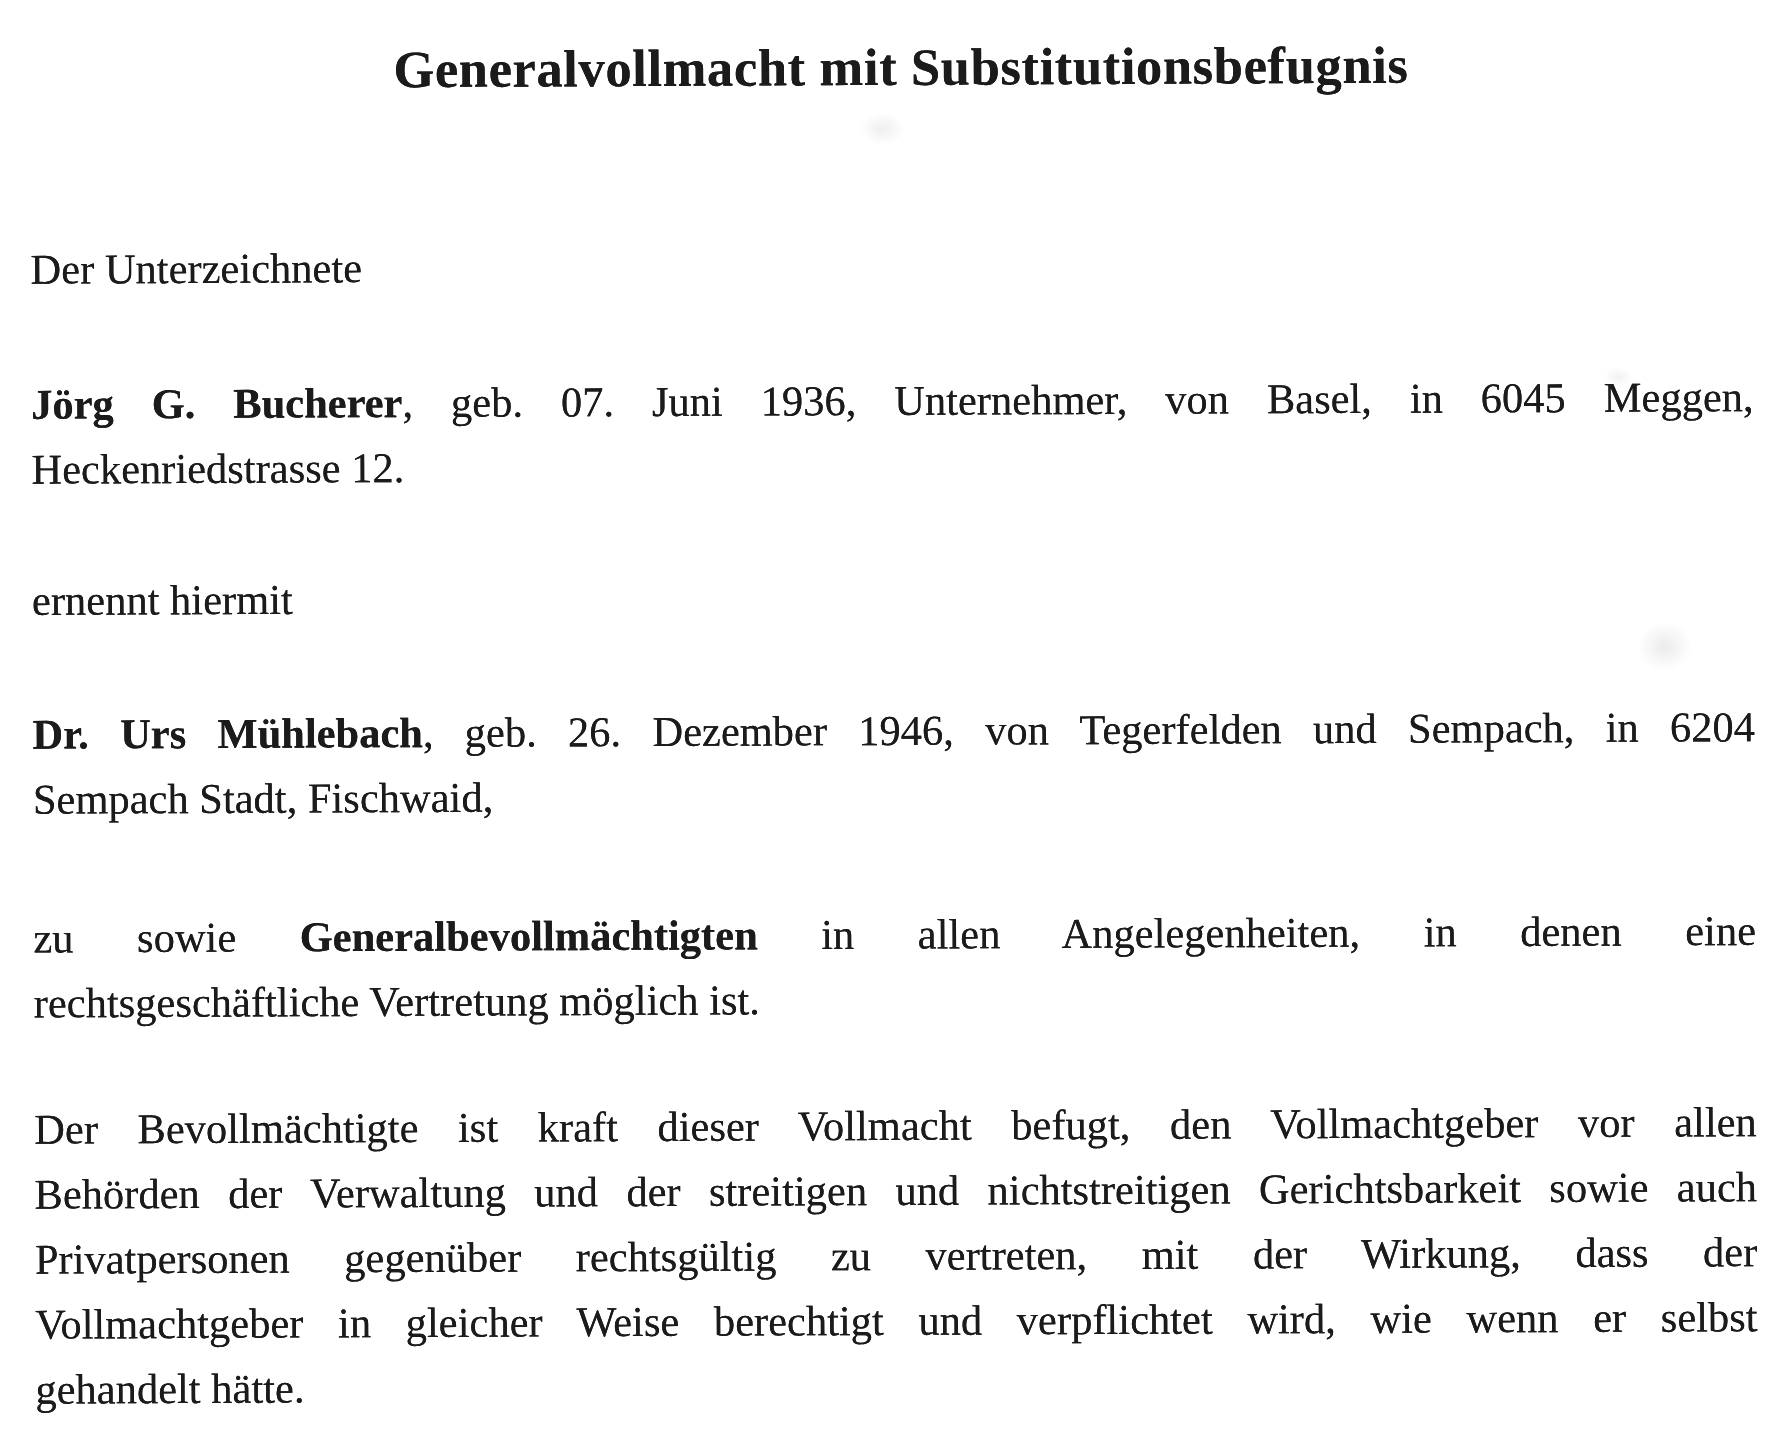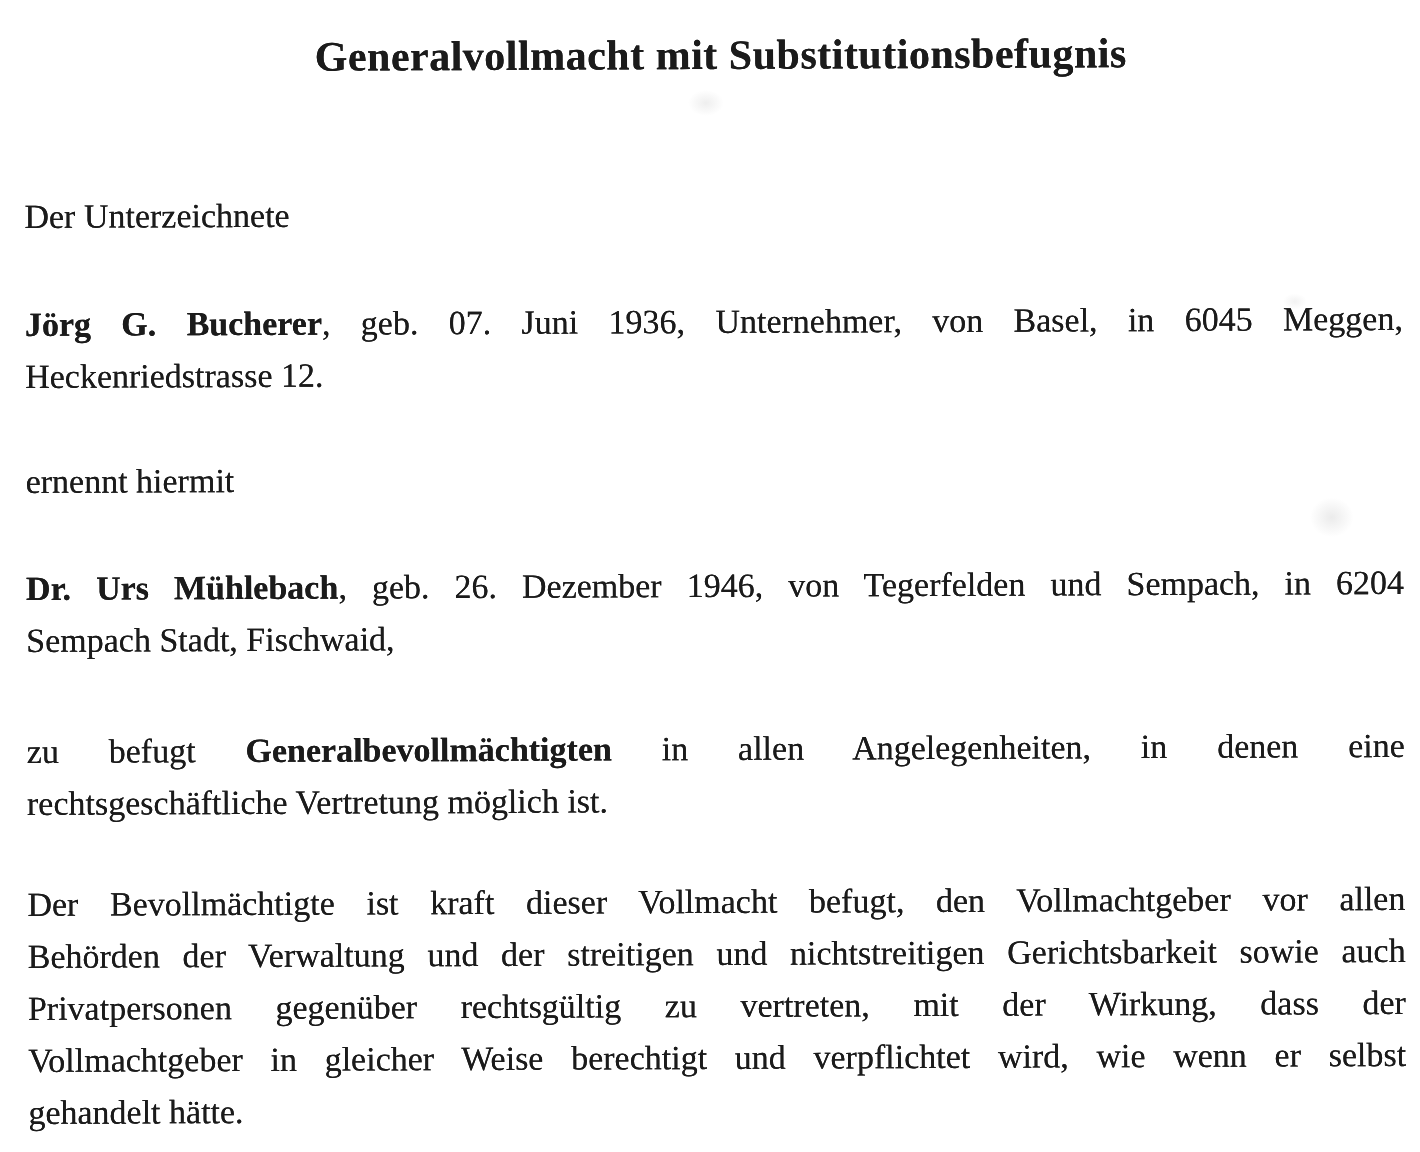--- a/index.html
+++ b/index.html
@@ -78,21 +78,21 @@
   </div>
 
   <div class="block" style="top:453px;">ernennt hiermit</div>
 
   <div class="block" style="top:560px;">
     <div class="line just"><span class="b">Dr. Urs Mühlebach</span><span>, geb. 26. Dezember 1946, von Tegerfelden und Sempach, in 6204</span></div>
     <div class="line">Sempach Stadt, Fischwaid,</div>
   </div>
 
   <div class="block" style="top:723px;">
-    <div class="line just"><span>zu befugt</span> <span class="b">Generalbevollmächtigten</span> <span>in allen Angelegenheiten, in denen eine</span></div>
+    <div class="line just"><span>zu sowie</span> <span class="b">Generalbevollmächtigten</span> <span>in allen Angelegenheiten, in denen eine</span></div>
     <div class="line">rechtsgeschäftliche Vertretung möglich ist.</div>
   </div>
 
   <div class="block" style="top:876px;">
     <div class="line just">Der Bevollmächtigte ist kraft dieser Vollmacht befugt, den Vollmachtgeber vor allen</div>
     <div class="line just">Behörden der Verwaltung und der streitigen und nichtstreitigen Gerichtsbarkeit sowie auch</div>
     <div class="line just">Privatpersonen gegenüber rechtsgültig zu vertreten, mit der Wirkung, dass der</div>
     <div class="line just">Vollmachtgeber in gleicher Weise berechtigt und verpflichtet wird, wie wenn er selbst</div>
     <div class="line">gehandelt hätte.</div>
   </div>

